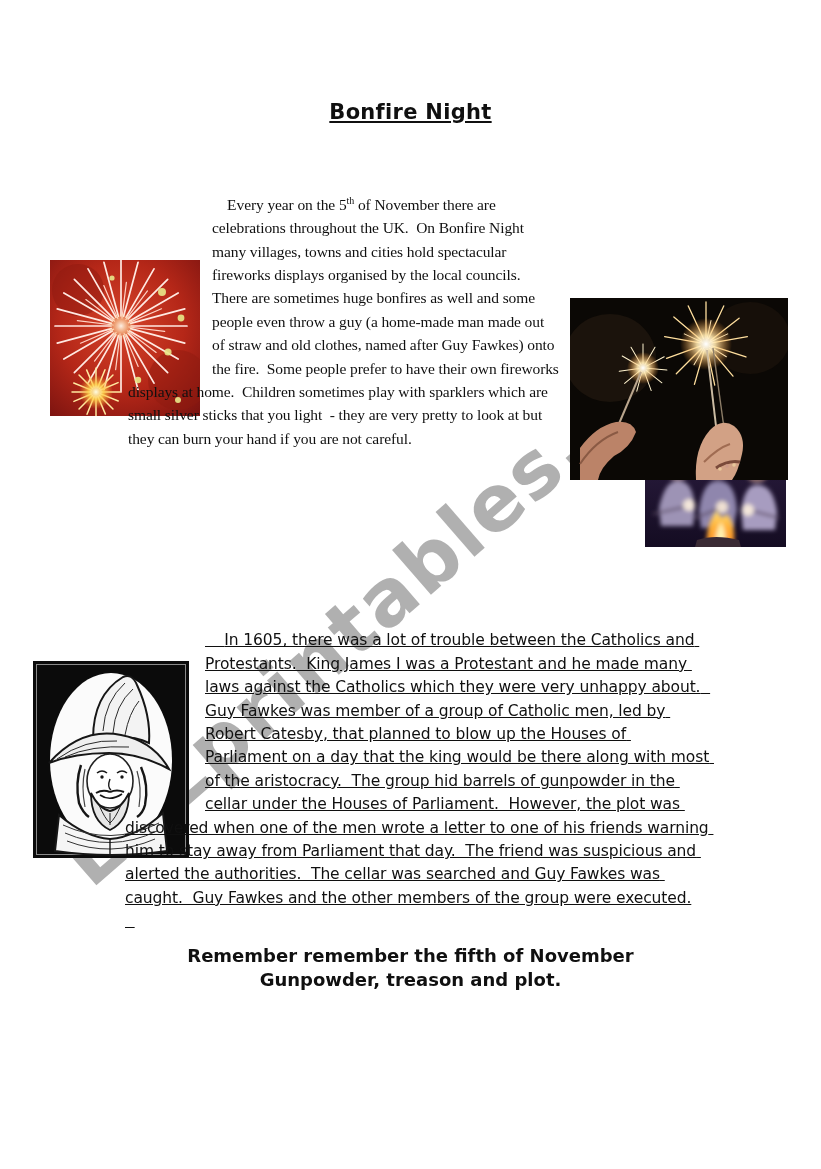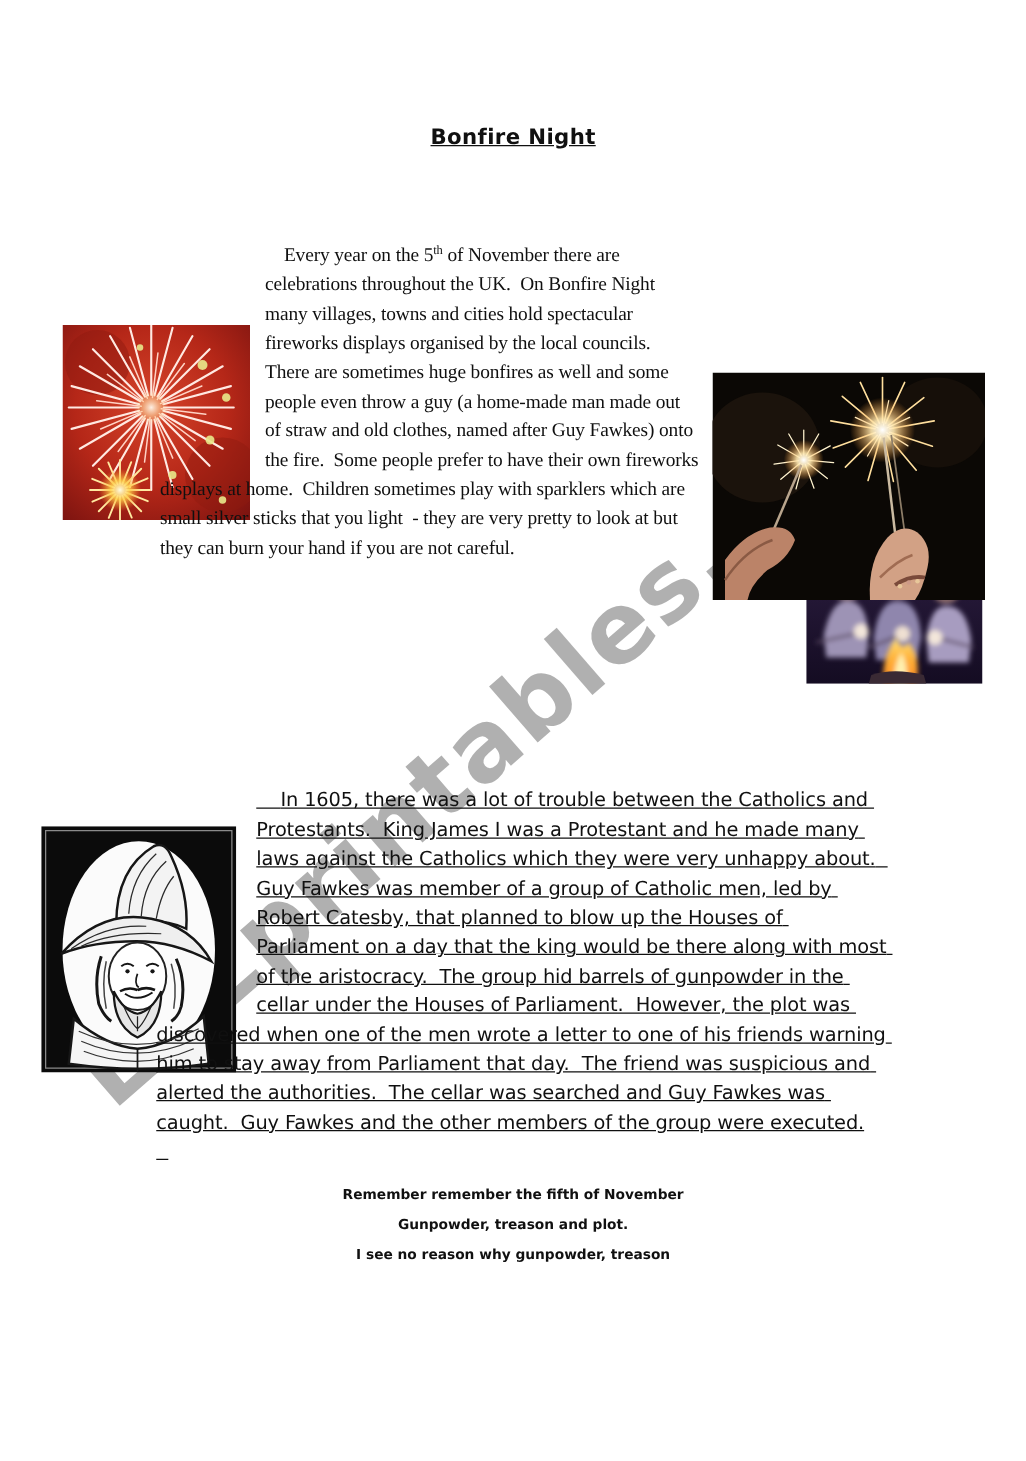--- a/index.html
+++ b/index.html
@@ -6,40 +6,40 @@
   .page{
     position:relative;
     width:821px;height:1169px;
     background:#ffffff;
     overflow:hidden;
     font-family:"DejaVu Sans","Liberation Sans",sans-serif;
     color:#101010;
   }
   .title{
     position:absolute;top:100px;left:0;width:821px;
-    text-align:center;font-size:17px;font-weight:bold;
+    text-align:center;font-size:21px;font-weight:bold;
     text-decoration:underline;letter-spacing:.3px;z-index:10;
   }
   .para{
     position:absolute;
     font-size:15.5px;line-height:23.4px;
     white-space:pre-wrap;
     letter-spacing:-0.1px;
     z-index:10;
   }
   .p1{top:146px;left:128px;width:580px;font-family:Liberation Serif, serif;}
   .p2{top:449px;left:125px;width:515px;}
   .heading{
     position:absolute;top:560px;left:125px;width:580px;
     font-size:16px;font-weight:bold;letter-spacing:.4px;z-index:10;
   }
   .p3{top:606px;left:125px;width:585px;text-decoration:underline;}
   .poem{
     position:absolute;top:944px;left:0;width:821px;
-    text-align:center;font-weight:bold;font-size:11px;line-height:24px;
+    text-align:center;font-weight:bold;font-size:18px;line-height:24px;
     z-index:10;
   }
   sup{font-size:10px;line-height:0;}
   
   .float-fireworks{
     float:left;width:150px;height:156px;
     margin:44px 12px 8px -78px;
   }
   .float-sparkler{
     float:right;width:218px;height:182px;
@@ -297,16 +297,15 @@
         <path d="M26,154 Q52,176 77,178 Q104,176 130,152 L134,190 Q78,198 22,190 Z" fill="#f5f5f5" stroke="#161616" stroke-width="2"></path>
         <path d="M30,164 Q78,186 126,162 M32,172 Q78,192 124,170 M34,180 Q78,197 122,178" stroke="#333" stroke-width="1" fill="none"></path>
         <path d="M77,178 L77,196" stroke="#161616" stroke-width="1.4"></path>
       </svg>
     </span><span>In 1605, there was a lot of trouble between the Catholics and Protestants.  King James I was a Protestant and he made many laws against the Catholics which they were very unhappy about.  Guy Fawkes was member of a group of Catholic men, led by Robert Catesby, that planned to blow up the Houses of Parliament on a day that the king would be there along with most of the aristocracy.  The group hid barrels of gunpowder in the cellar under the Houses of Parliament.  However, the plot was discovered when one of the men wrote a letter to one of his friends warning him to stay away from Parliament that day.  The friend was suspicious and alerted the authorities.  The cellar was searched and Guy Fawkes was caught.  Guy Fawkes and the other members of the group were executed.</span>
   </div>
 
   <div class="poem">
     <div>Remember remember the fifth of November</div>
     <div>Gunpowder, treason and plot.</div>
-    <div>I see no reason why gunpowder, treason</div>
   </div>
 
 </div>
 
 </body></html>

